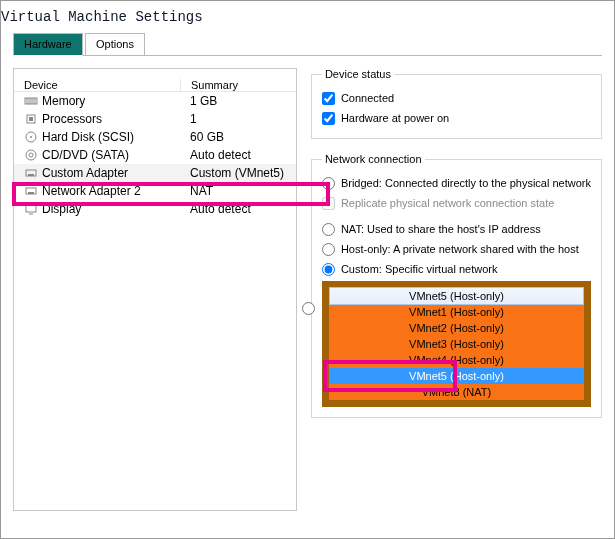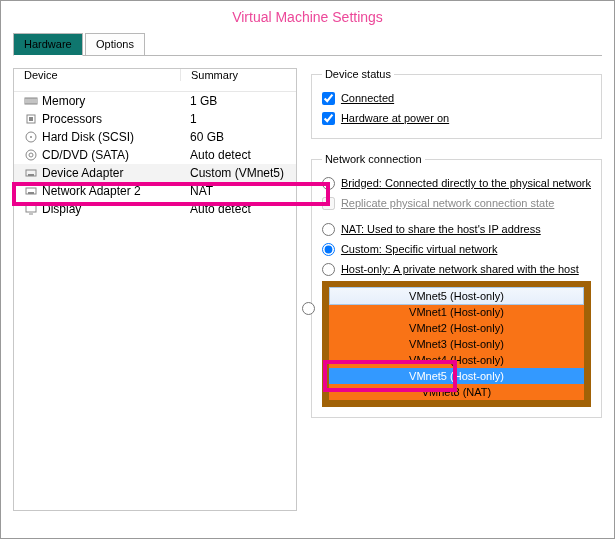--- a/index.html
+++ b/index.html
@@ -14,24 +14,24 @@
     width: 615px;
     height: 539px;
     border: 1px solid #999;
     box-sizing: border-box;
     position: relative;
     overflow: hidden;
   }
   .titlebar {
     height: 32px;
     line-height: 32px;
-    text-align: center;
+    text-align: left;
     font-size: 14px;
-    font-family: Liberation Sans, sans-serif;
-    color: #ec4899;
+    font-family: Liberation Mono, monospace;
+    color: #0f172a;
   }
   .tabs {
     margin: 0 12px;
     border-bottom: 1px solid #b8b8b8;
     height: 22px;
     position: relative;
   }
   .tab {
     display: inline-block;
     height: 21px;
@@ -59,21 +59,21 @@
   }
   .left-panel {
     width: 316px;
     border: 1px solid #c7c7c7;
     box-sizing: border-box;
     position: relative;
   }
   .dev-header {
     display: flex;
     height: 22px;
-    align-items: flex-start;
+    align-items: flex-end;
     border-bottom: 1px solid #e7e7e7;
     font-size: 11px;
   }
   .dev-header .col-device { width: 156px; padding-left: 10px; border-right: 1px solid #e7e7e7; }
   .dev-header .col-summary { flex: 1; padding-left: 10px; }
   .dev-row {
     display: flex;
     height: 18px;
     align-items: center;
     font-size: 12px;
@@ -101,21 +101,20 @@
     font-size: 11px;
     padding: 0 3px;
   }
   .checkbox-row, .radio-row {
     display: flex;
     align-items: center;
     gap: 6px;
     height: 20px;
     font-size: 11px;
     white-space: nowrap;
-    text-decoration: underline;
   }
   input[type=checkbox], input[type=radio] {
     margin: 0;
     width: 13px; height: 13px;
   }
   .indented { position: relative; }
   .disabled { color: #8a8a8a; }
 
   .listbox {
     margin: 2px 0 0 20px;
@@ -249,21 +248,21 @@
       </div>
 
       <div class="dev-row selected">
         <div class="col-device">
           <span class="icon">
             <svg width="14" height="12">
                 <rect x="2" y="3" width="10" height="6" fill="none" stroke="#888"></rect>
                 <rect x="4" y="7" width="6" height="2" fill="#888"></rect>
               </svg>
           </span>
-          <span>Device Adapter</span>
+          <span>Custom Adapter</span>
         </div>
         <div class="col-summary">Custom (VMnet5)</div>
       </div>
 
       <div class="dev-row">
         <div class="col-device">
           <span class="icon">
             <svg width="14" height="12">
                 <rect x="2" y="3" width="10" height="6" fill="none" stroke="#888"></rect>
                 <rect x="4" y="7" width="6" height="2" fill="#888"></rect>
@@ -314,26 +313,26 @@
           <span>Replicate physical network connection state</span>
         </label>
 
         <div style="height:6px"></div>
 
         <label class="radio-row">
           <input type="radio" name="nc" style="">
           <span>NAT: Used to share the host's IP address</span>
         </label>
         <label class="radio-row">
+          <input type="radio" name="nc" style="">
+          <span>Host-only: A private network shared with the host</span>
+        </label>
+        <label class="radio-row">
           <input type="radio" name="nc" checked="" style="">
           <span>Custom: Specific virtual network</span>
-        </label>
-        <label class="radio-row">
-          <input type="radio" name="nc" style="">
-          <span>Host-only: A private network shared with the host</span>
         </label>
 
         <div class="indented" style="position:relative;">
           <input type="radio" name="nc2" class="lan-radio-overlap" style="">
           <div class="listbox" style="margin-left:0;">
             <div class="opt sel-default">VMnet5 (Host-only)</div>
             <div class="opt">VMnet1 (Host-only)</div>
             <div class="opt">VMnet2 (Host-only)</div>
             <div class="opt">VMnet3 (Host-only)</div>
             <div class="opt">VMnet4 (Host-only)</div>

